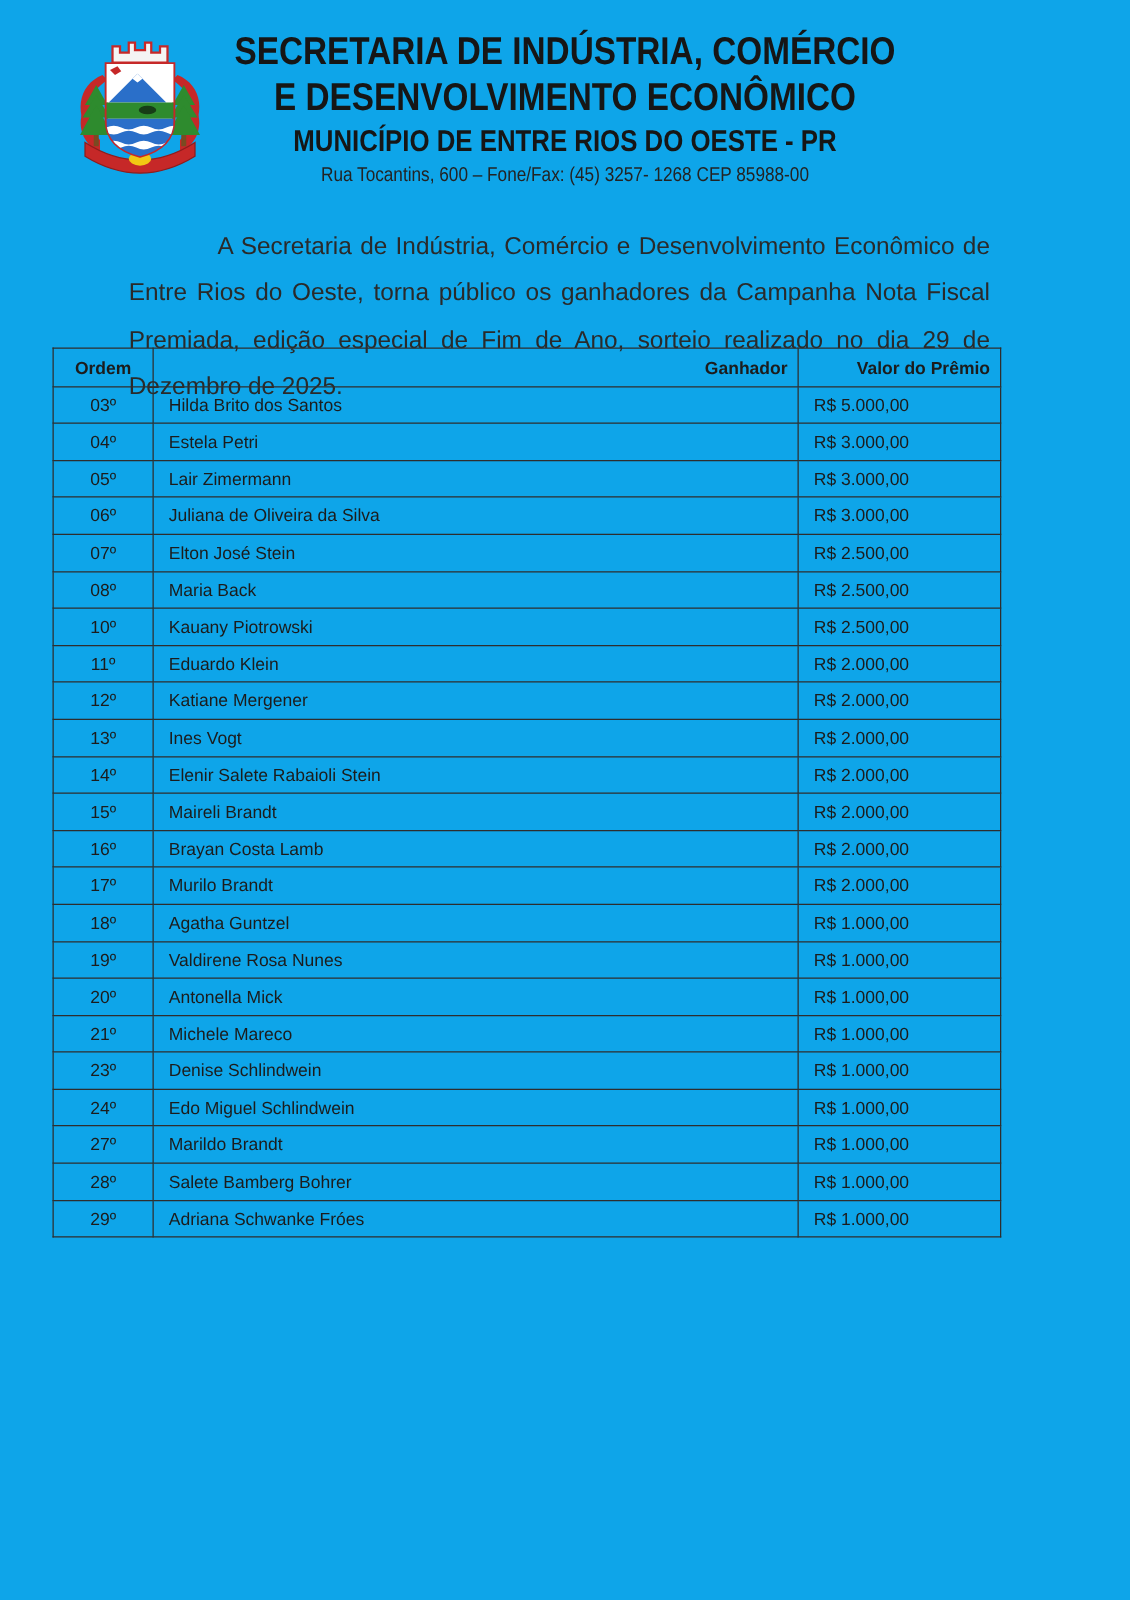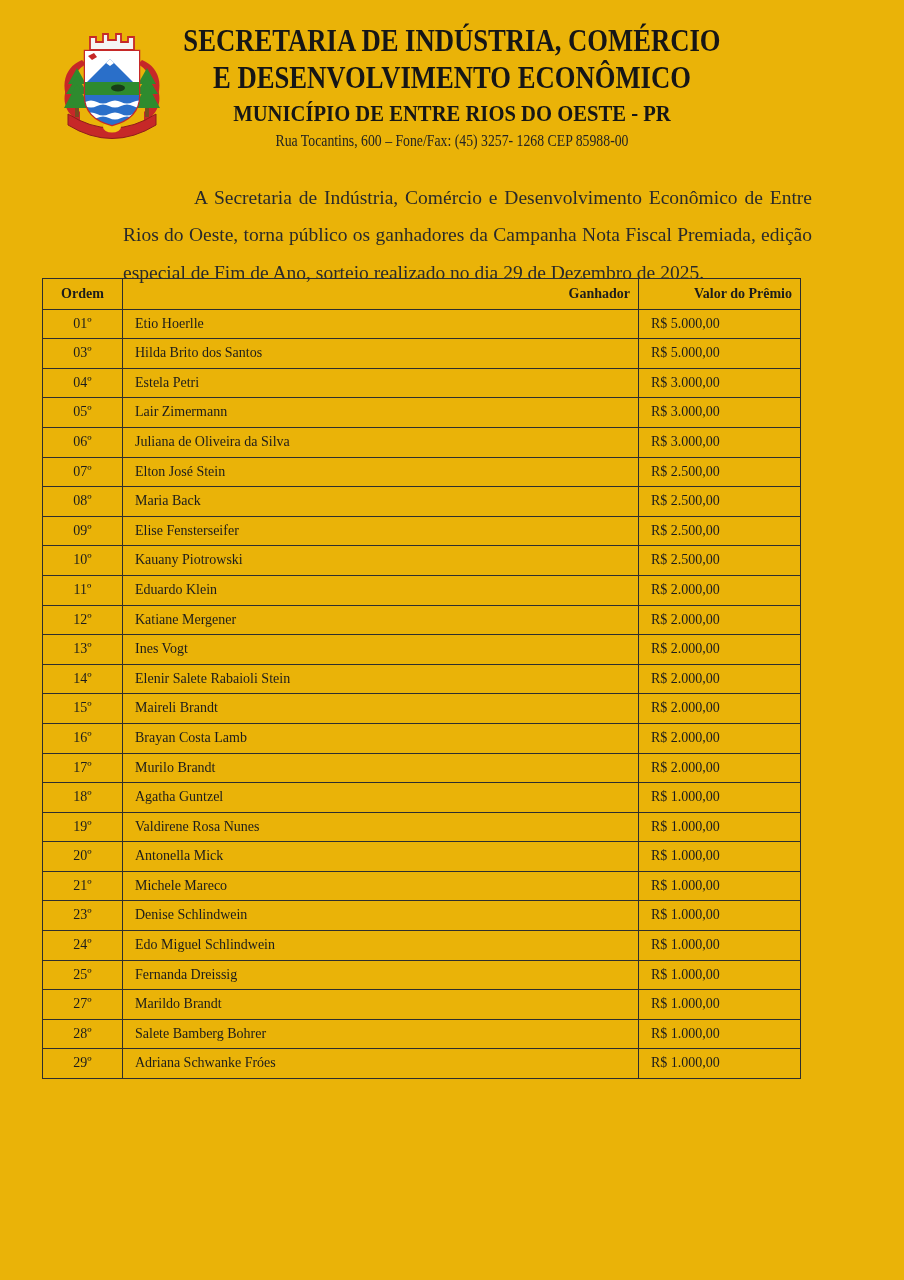--- a/index.html
+++ b/index.html
@@ -1,20 +1,20 @@
 <!DOCTYPE html>
 <html lang="pt-BR"><head>
 <meta charset="utf-8">
 <style>
   html,body{margin:0;padding:0;background:#ffffff;}
   .page{
     position:relative;
     width:904px;height:1280px;
-    background:#eab308;
-    font-family:Liberation Serif, serif;
+    background:#0ea5e9;
+    font-family:Liberation Sans, sans-serif;
     color:#1f1f1f;
     overflow:hidden;
   }
   
   .logo{position:absolute;left:46px;top:26px;width:132px;height:116px;}
   .header-text{position:absolute;left:0;top:22px;width:904px;text-align:center;}
   .title-line{
     font-weight:bold;font-size:31px;line-height:37px;color:#161616;
     transform:scaleX(0.86);transform-origin:50% 50%;white-space:nowrap;
   }
@@ -23,21 +23,21 @@
     transform:scaleX(0.86);transform-origin:50% 50%;white-space:nowrap;
   }
   .address{
     font-size:16px;line-height:20px;color:#232323;margin-top:3px;
     transform:scaleX(0.86);transform-origin:50% 50%;white-space:nowrap;
   }
   
   .intro{
     position:absolute;left:103px;top:159px;width:689px;
     font-size:19.5px;line-height:37.6px;
-    text-align:justify;text-indent:71px;color:#2a2a2a;margin-left:20px;
+    text-align:justify;text-indent:71px;color:#2a2a2a;
   }
   
   table.winners{
     position:absolute;left:42px;top:278px;width:758px;
     border-collapse:collapse;table-layout:fixed;
     font-size:14px;color:#1c1c1c;
   }
   table.winners th,table.winners td{
     border:1px solid #2e2e2e;
     padding:0 8px;overflow:hidden;white-space:nowrap;
@@ -115,25 +115,20 @@
     </colgroup>
   <thead>
         <tr>
           <th class="col0">Ordem</th>
           <th class="col1">Ganhador</th>
           <th class="col2">Valor do Prêmio</th>
         </tr>
       </thead>
       <tbody>
         <tr>
-          <td class="col0">01º</td>
-          <td class="col1">Etio Hoerlle</td>
-          <td class="col2">R$ 5.000,00</td>
-        </tr>
-        <tr>
           <td class="col0">03º</td>
           <td class="col1">Hilda Brito dos Santos</td>
           <td class="col2">R$ 5.000,00</td>
         </tr>
         <tr>
           <td class="col0">04º</td>
           <td class="col1">Estela Petri</td>
           <td class="col2">R$ 3.000,00</td>
         </tr>
         <tr>
@@ -150,25 +145,20 @@
           <td class="col0">07º</td>
           <td class="col1">Elton José Stein</td>
           <td class="col2">R$ 2.500,00</td>
         </tr>
         <tr>
           <td class="col0">08º</td>
           <td class="col1">Maria Back</td>
           <td class="col2">R$ 2.500,00</td>
         </tr>
         <tr>
-          <td class="col0">09º</td>
-          <td class="col1">Elise Fensterseifer</td>
-          <td class="col2">R$ 2.500,00</td>
-        </tr>
-        <tr>
           <td class="col0">10º</td>
           <td class="col1">Kauany Piotrowski</td>
           <td class="col2">R$ 2.500,00</td>
         </tr>
         <tr>
           <td class="col0">11º</td>
           <td class="col1">Eduardo Klein</td>
           <td class="col2">R$ 2.000,00</td>
         </tr>
         <tr>
@@ -225,25 +215,20 @@
           <td class="col0">23º</td>
           <td class="col1">Denise Schlindwein</td>
           <td class="col2">R$ 1.000,00</td>
         </tr>
         <tr>
           <td class="col0">24º</td>
           <td class="col1">Edo Miguel Schlindwein</td>
           <td class="col2">R$ 1.000,00</td>
         </tr>
         <tr>
-          <td class="col0">25º</td>
-          <td class="col1">Fernanda Dreissig</td>
-          <td class="col2">R$ 1.000,00</td>
-        </tr>
-        <tr>
           <td class="col0">27º</td>
           <td class="col1">Marildo Brandt</td>
           <td class="col2">R$ 1.000,00</td>
         </tr>
         <tr>
           <td class="col0">28º</td>
           <td class="col1">Salete Bamberg Bohrer</td>
           <td class="col2">R$ 1.000,00</td>
         </tr>
         <tr>

